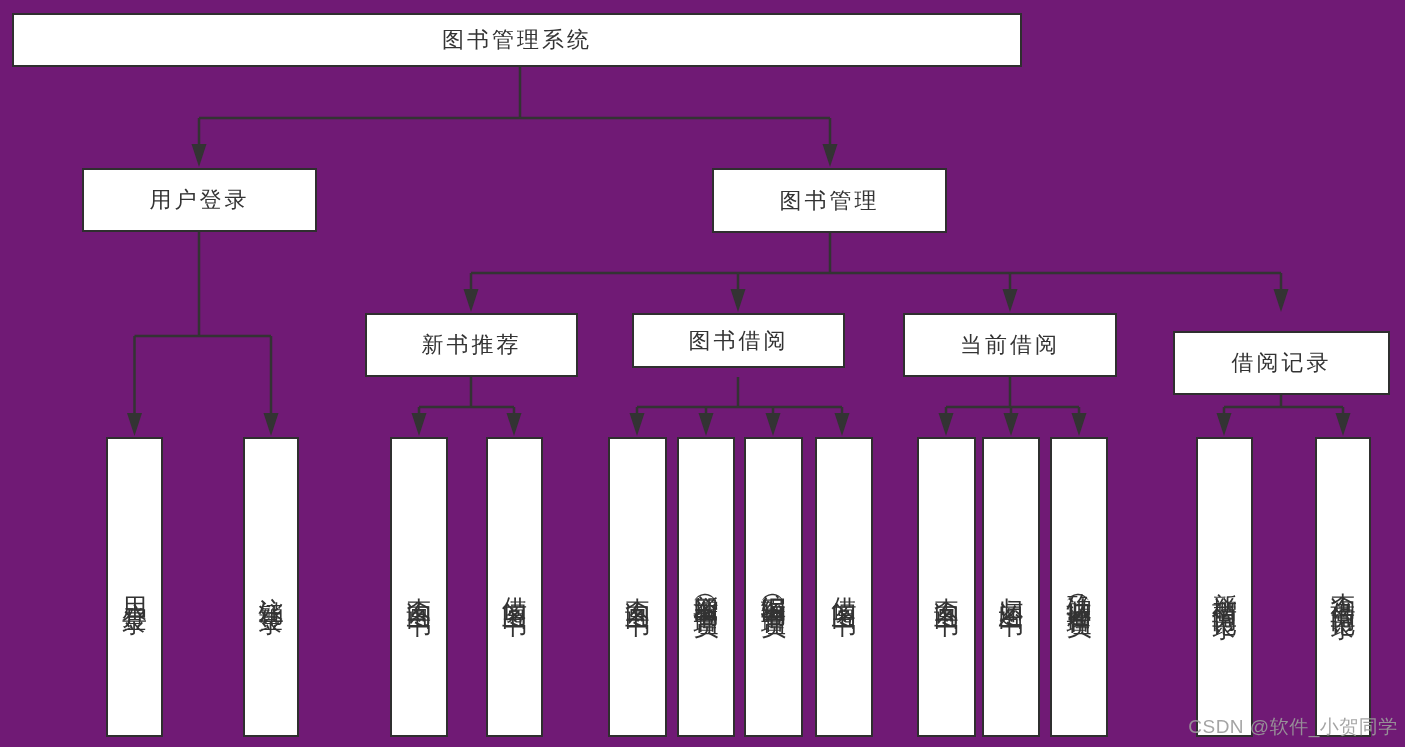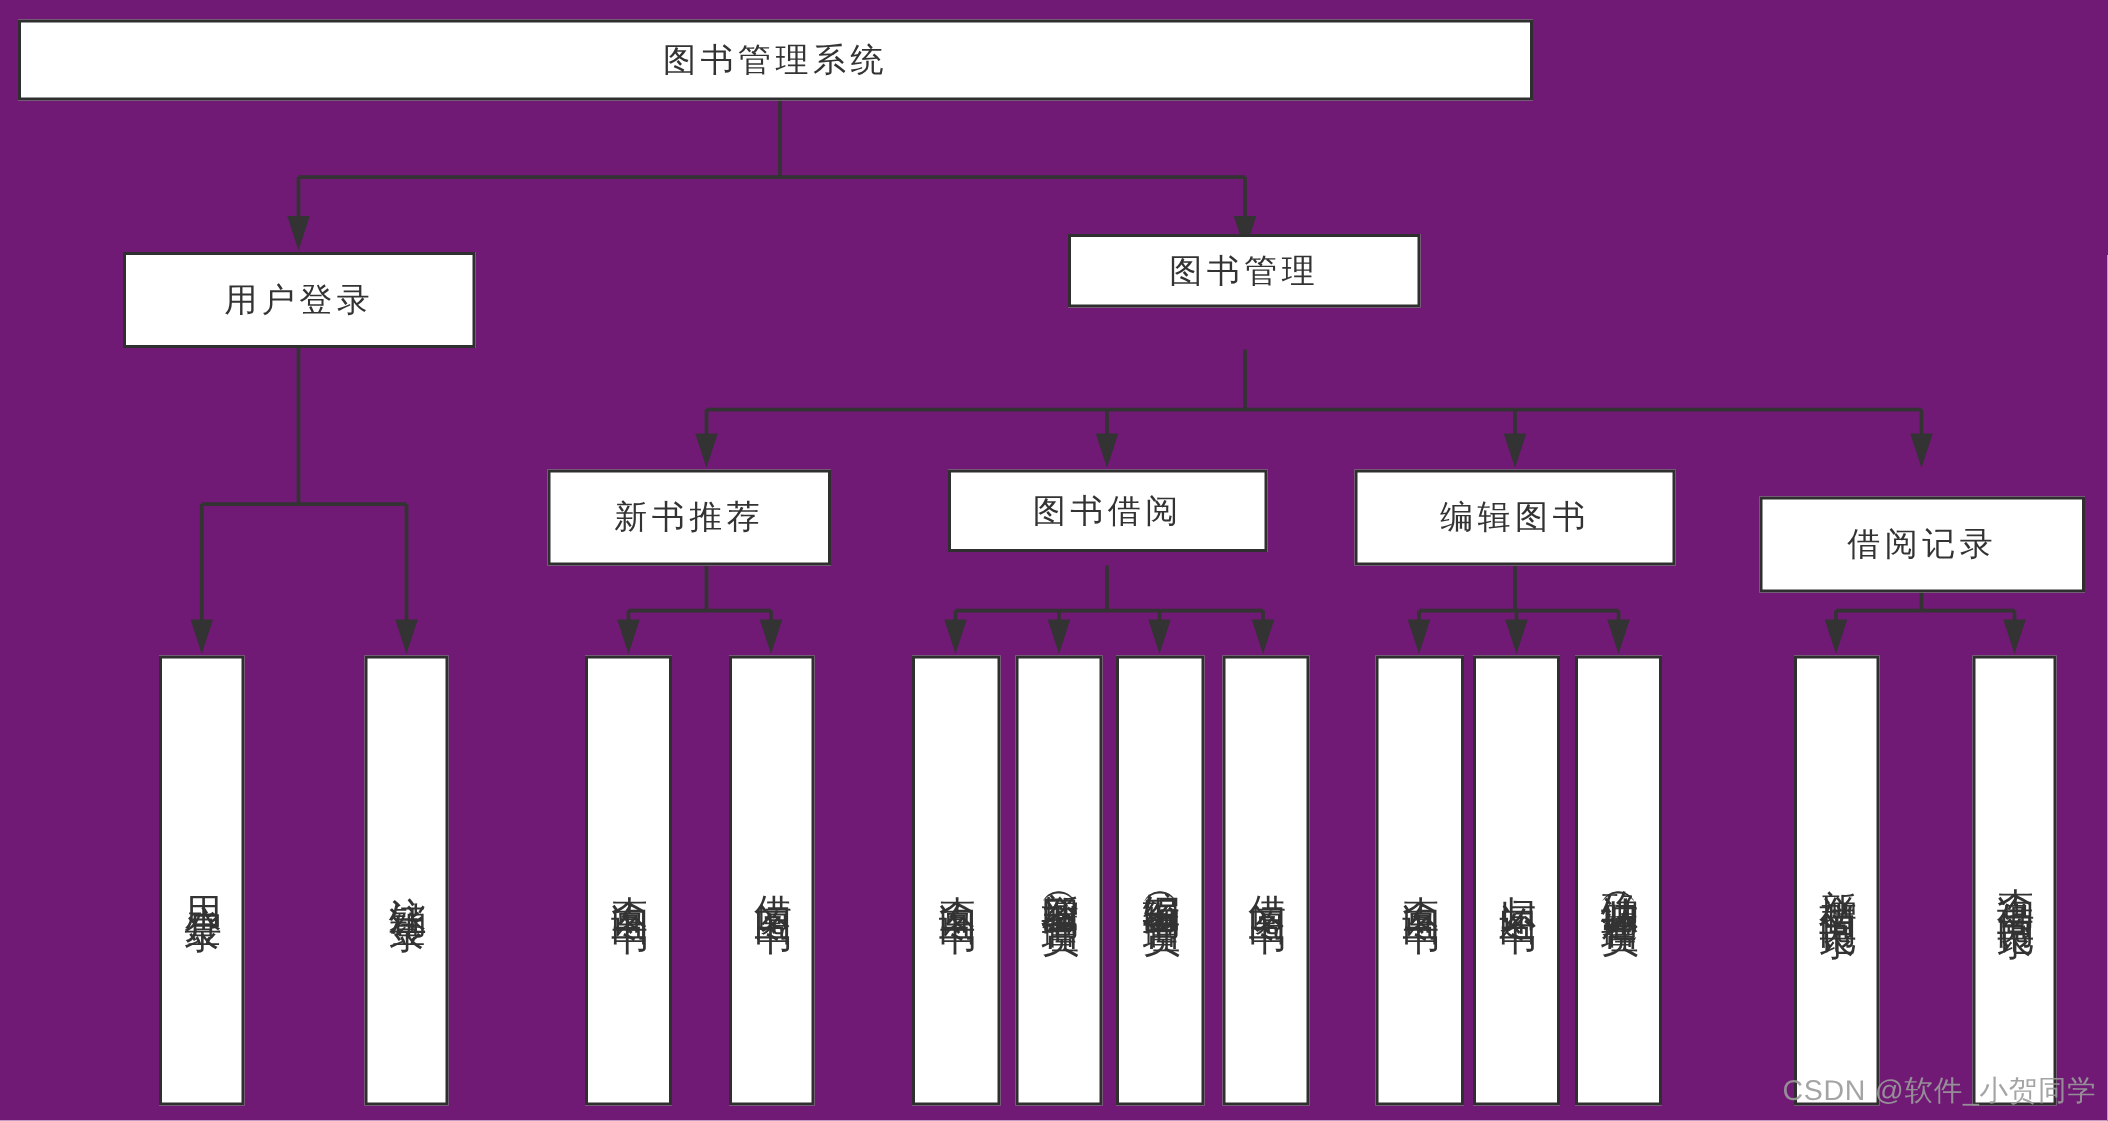--- a/index.html
+++ b/index.html
@@ -100,32 +100,32 @@
     </g>
   </svg>
 
   <div class="node h-node" style="left:12px;top:13px;width:1010px;height:54px;">
     <span>图书管理系统</span>
   </div>
 
   <div class="node h-node" style="left:82px;top:168px;width:235px;height:64px;">
     <span>用户登录</span>
   </div>
-  <div class="node h-node" style="left:712px;top:156px;width:235px;height:49px;">
+  <div class="node h-node" style="left:712px;top:168px;width:235px;height:65px;">
     <span>图书管理</span>
   </div>
 
-  <div class="node h-node" style="left:365px;top:313px;width:189px;height:64px;">
+  <div class="node h-node" style="left:365px;top:313px;width:213px;height:64px;">
     <span>新书推荐</span>
   </div>
   <div class="node h-node" style="left:632px;top:313px;width:213px;height:55px;">
     <span>图书借阅</span>
   </div>
   <div class="node h-node" style="left:903px;top:313px;width:214px;height:64px;">
-    <span>编辑图书</span>
+    <span>当前借阅</span>
   </div>
   <div class="node h-node" style="left:1173px;top:331px;width:217px;height:64px;">
     <span>借阅记录</span>
   </div>
 
   <div class="node leaf" style="left:106px;width:57px;">
     <span>用户登录</span>
   </div>
   <div class="node leaf" style="left:243px;width:56px;">
     <span>注销登录</span>

